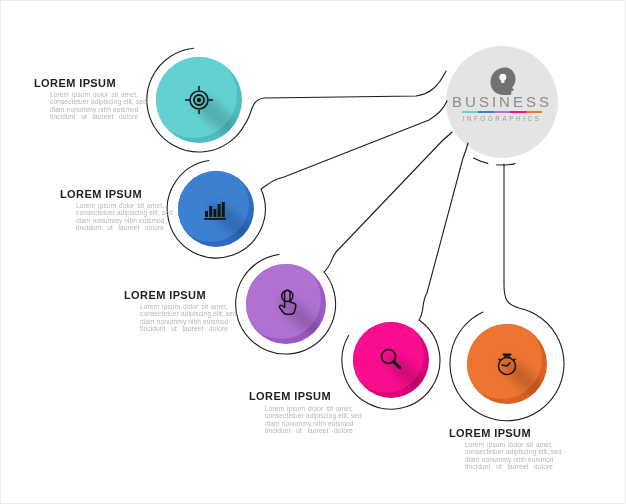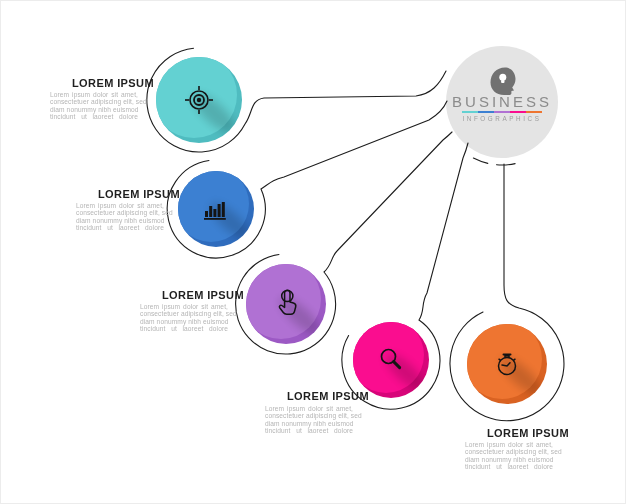--- a/index.html
+++ b/index.html
@@ -3,21 +3,21 @@
 <meta charset="utf-8">
 <style>
   html,body { margin:0; padding:0; background:#fff; }
   .canvas {
     position:relative; width:626px; height:504px; box-sizing:border-box;
     background:#ffffff; border:1px solid #ececec; overflow:hidden;
     font-family:"Liberation Sans", sans-serif;
   }
   svg.layer { position:absolute; left:0; top:0; display:block; }
   .heading {
-    position:absolute; width:120px; text-align:right;
+    position:absolute; width:120px; text-align:left;
     font-size:11px; font-weight:bold; letter-spacing:0.4px; color:#1f1f1f;
   }
   .bodytext {
     position:absolute; width:88px; font-size:6.6px; line-height:7.4px;
     color:#b5b5b5; letter-spacing:0.1px;
   }
   .bodytext div { text-align:justify; text-align-last:justify; white-space:nowrap; }
   .hub-title {
     position:absolute; left:441px; top:92px; width:120px; text-align:center;
     font-size:15px; letter-spacing:3px; color:#8b8b8b; font-weight:400;

